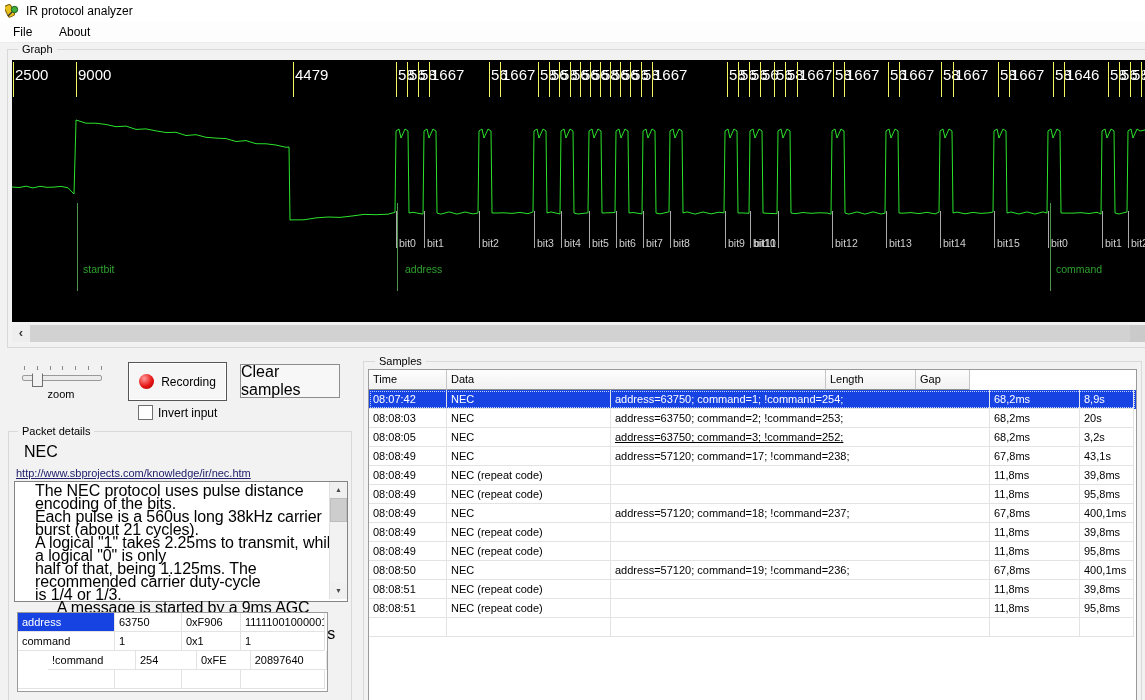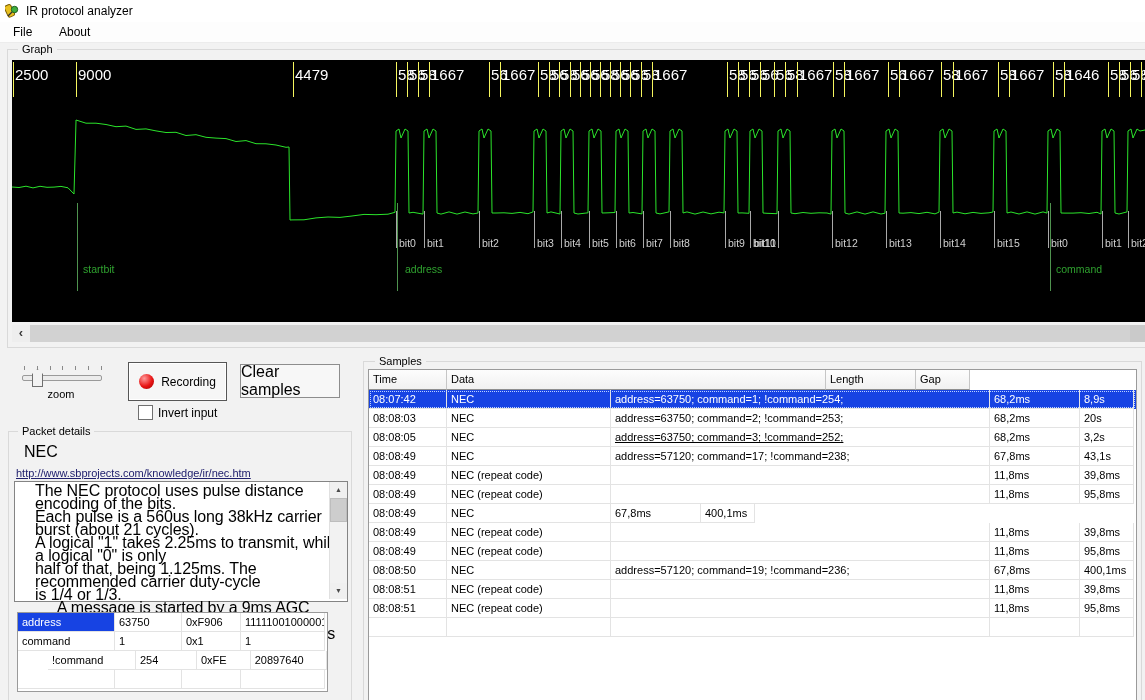--- a/index.html
+++ b/index.html
@@ -339,20 +339,21 @@
     <div class="trow">
       <div class="tcell" style="width: 78px;">08:08:49</div>
       <div class="tcell" style="width: 164px;">NEC (repeat code)</div>
       <div class="tcell" style="width: 379px;"></div>
       <div class="tcell" style="width: 90px;">11,8ms</div>
       <div class="tcell" style="width: 54px;">95,8ms</div>
     </div>
     <div class="trow">
       <div class="tcell" style="width: 78px;">08:08:49</div>
       <div class="tcell" style="width: 164px;">NEC</div>
+      <div class="tcell" style="width: 379px;">address=57120; command=18; !command=237;</div>
       <div class="tcell" style="width: 90px;">67,8ms</div>
       <div class="tcell" style="width: 54px;">400,1ms</div>
     </div>
     <div class="trow">
       <div class="tcell" style="width: 78px;">08:08:49</div>
       <div class="tcell" style="width: 164px;">NEC (repeat code)</div>
       <div class="tcell" style="width: 379px;"></div>
       <div class="tcell" style="width: 90px;">11,8ms</div>
       <div class="tcell" style="width: 54px;">39,8ms</div>
     </div>

